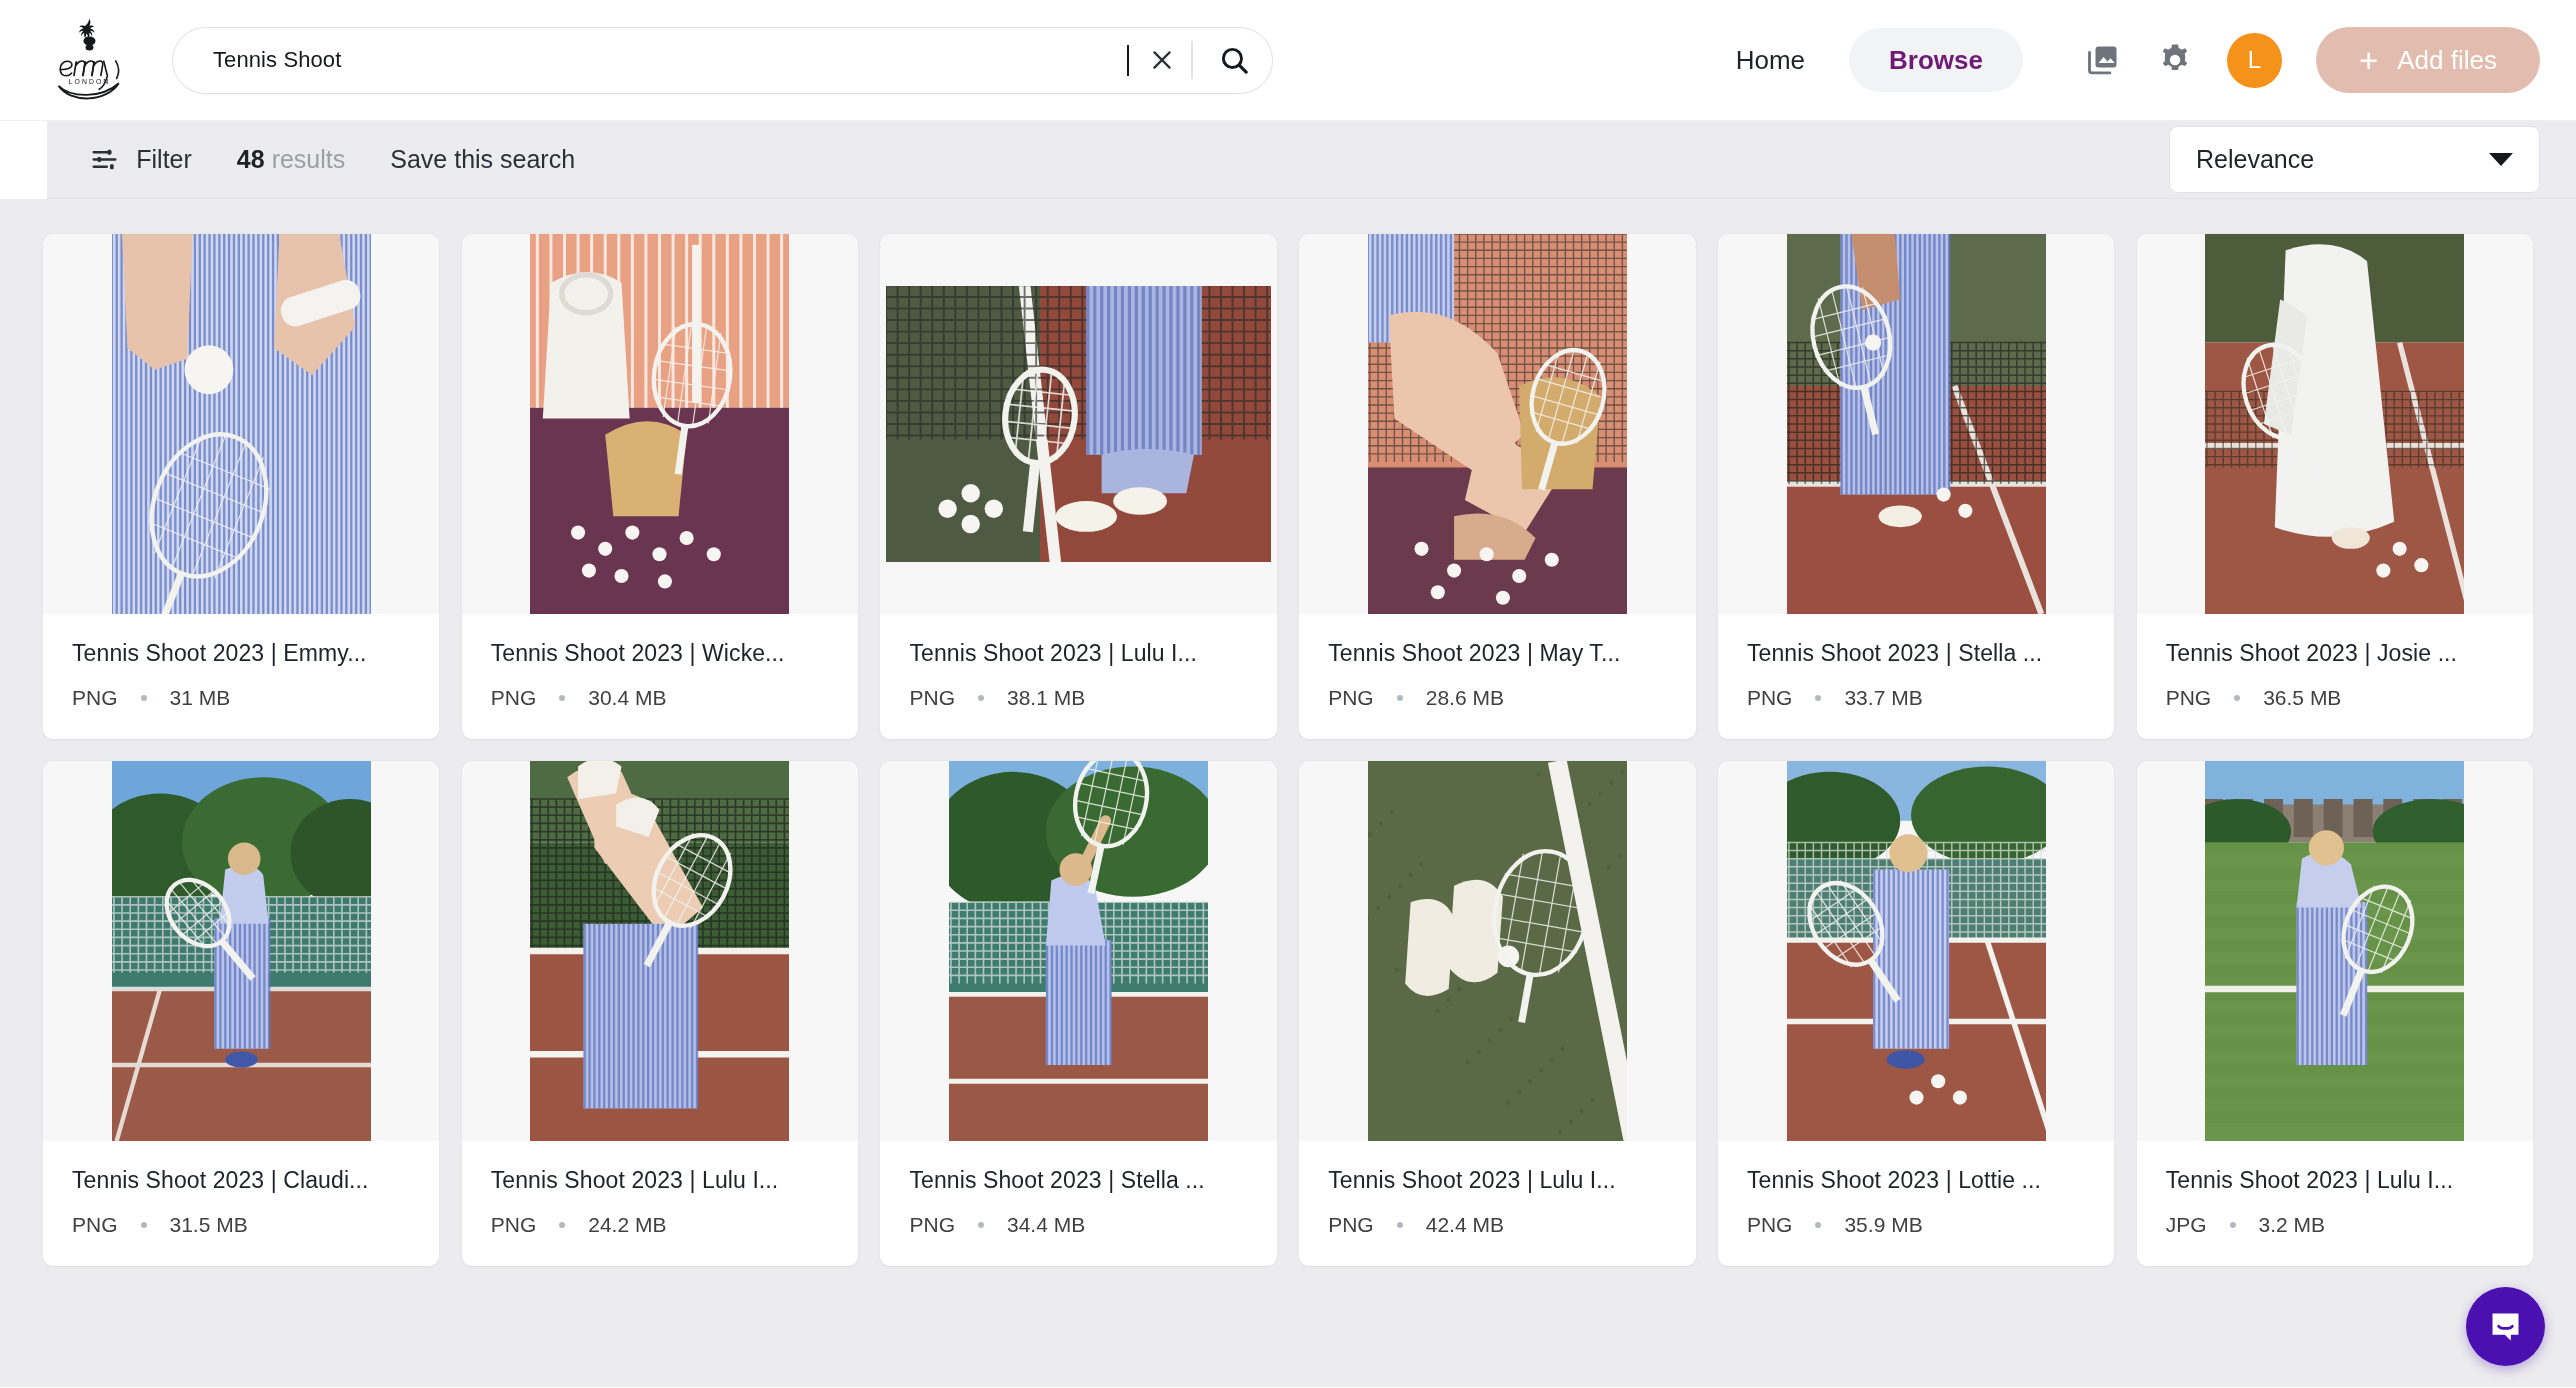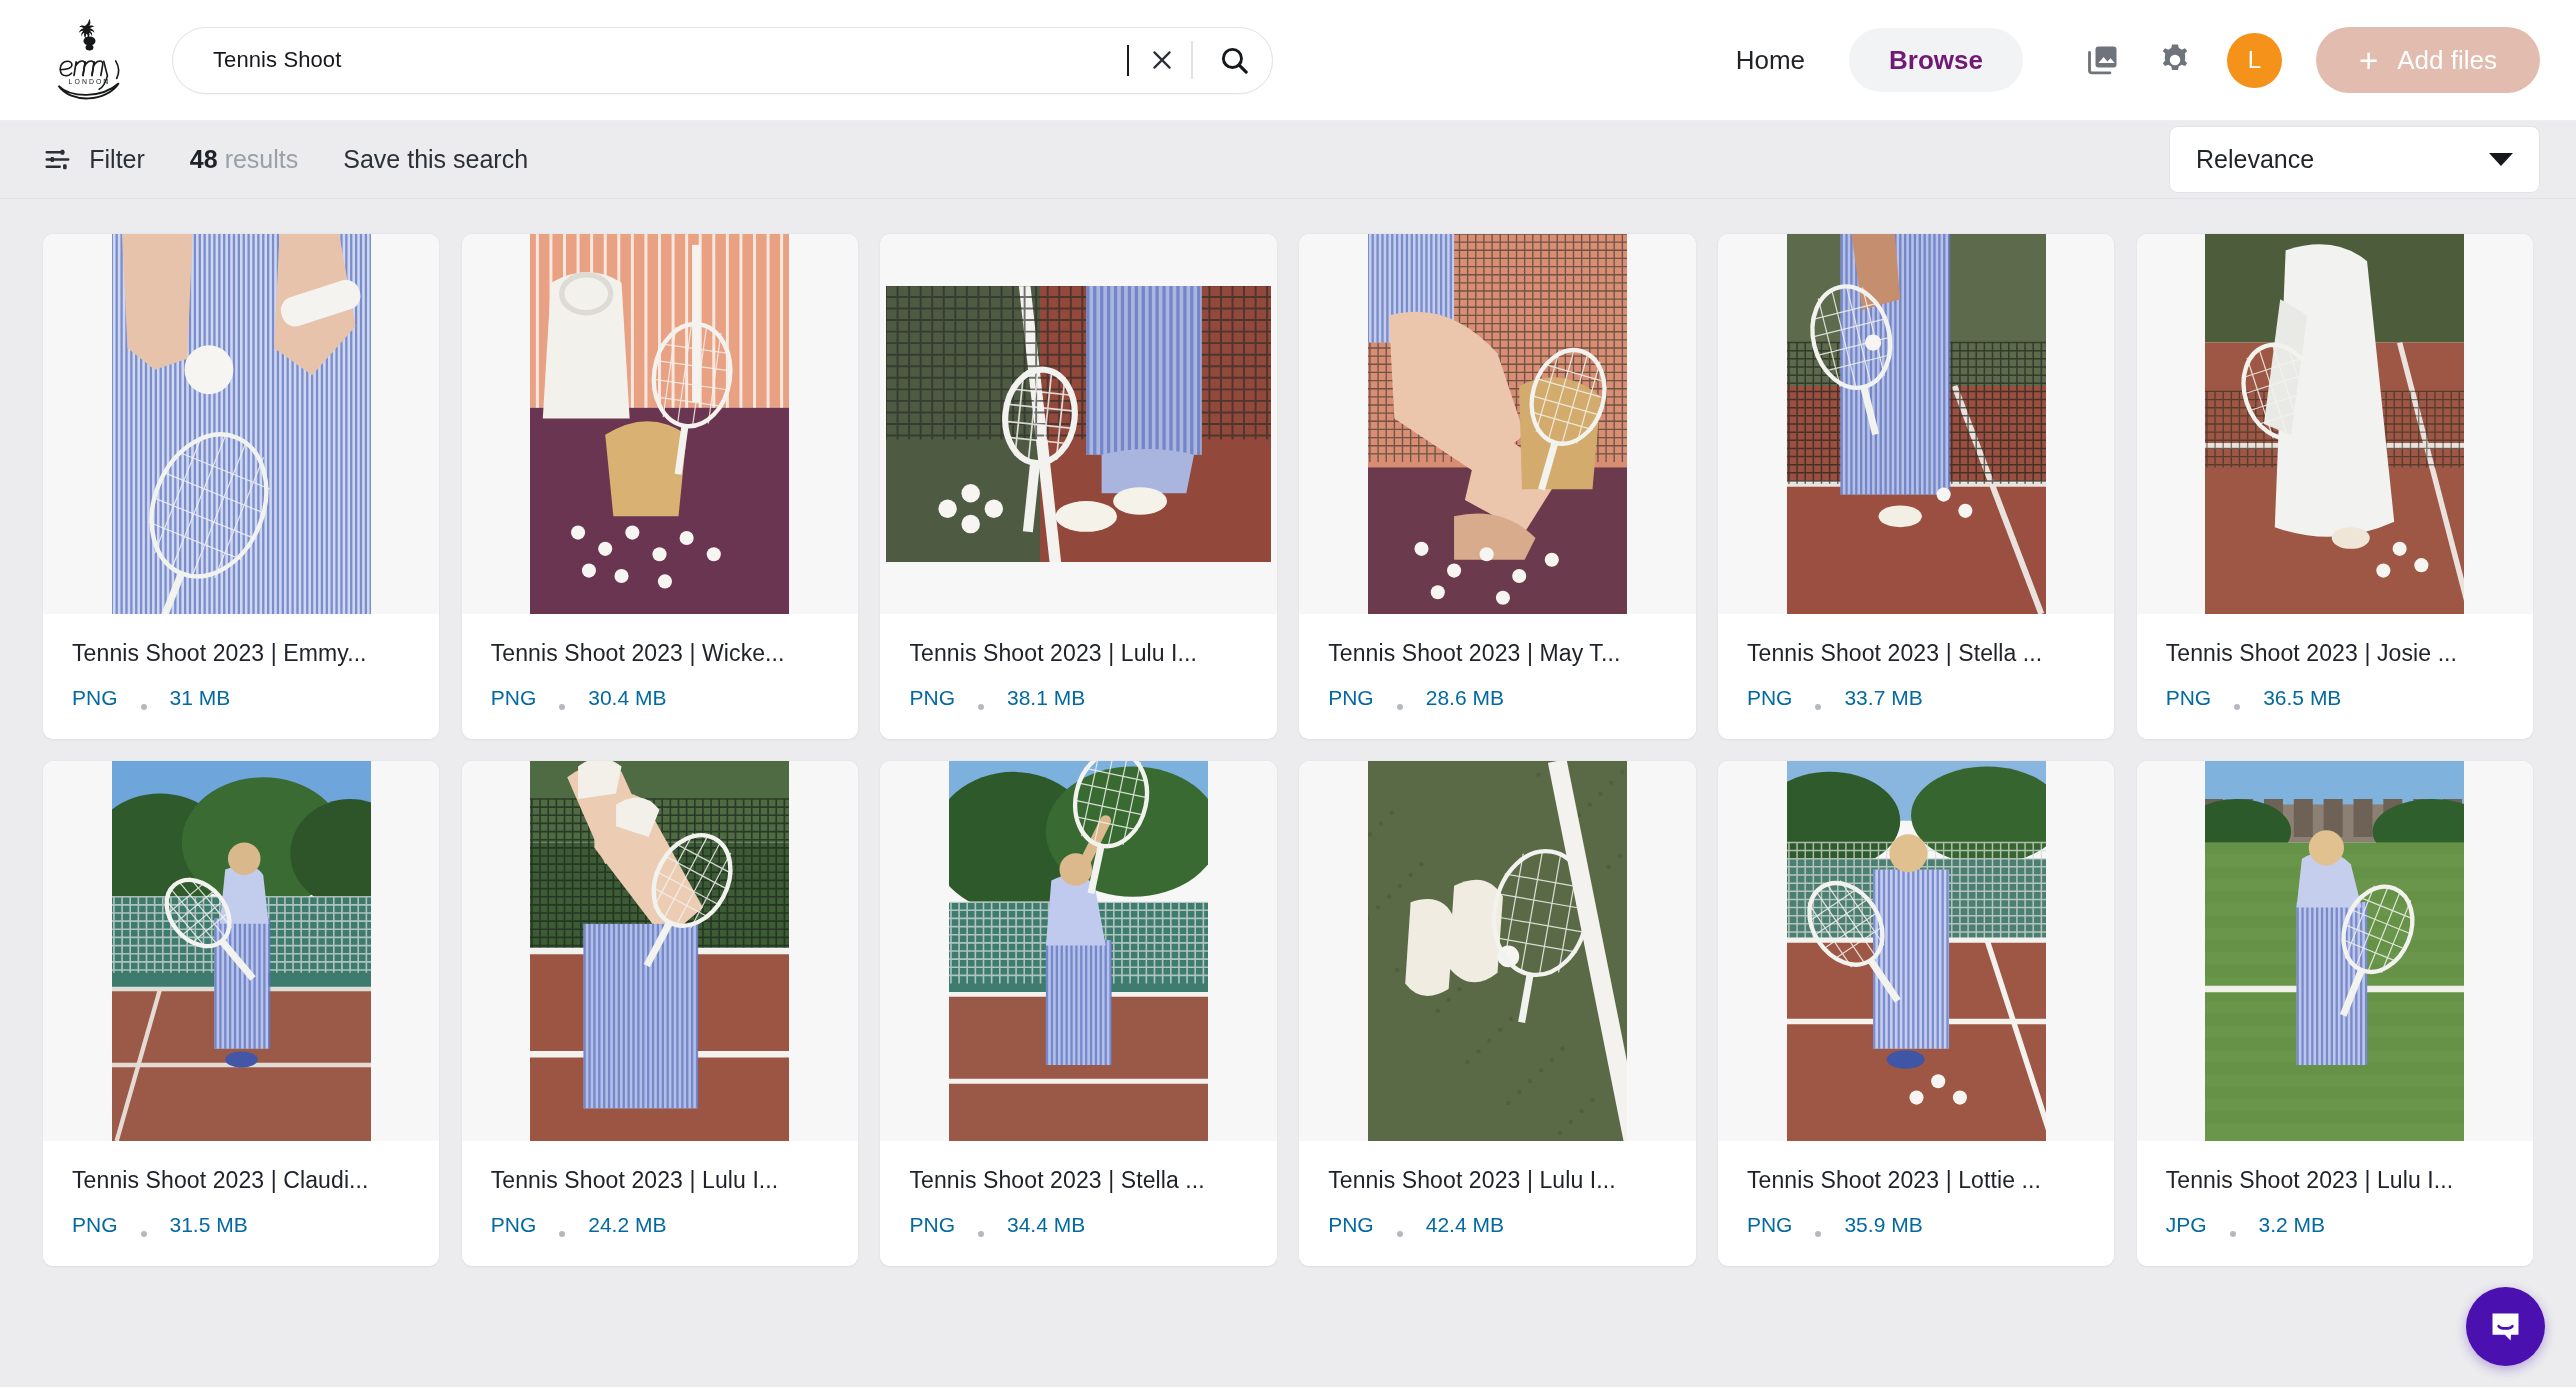--- a/index.html
+++ b/index.html
@@ -132,20 +132,21 @@
   .add-files .plus { font-size: 33px; line-height: 1; font-weight: 300; }
 
   
   .filterbar {
     height: 78px;
     background: #ececee;
     display: flex;
     align-items: center;
     padding: 0 36px 0 43px;
     border-bottom: 0.9px solid #e1e2e5;
+    margin-left: 47px;
   }
   .filter-group {
     display: flex; align-items: center; gap: 17.3px;
     cursor: pointer;
     margin-right: 45px;
   }
   .filter-label { font-size: 25px; color: #2b2f36; }
   .results {
     font-size: 25px; color: #9aa0a8; margin-right: 45px;
     white-space: nowrap;
@@ -208,22 +209,22 @@
     font-size: 23px;
     color: #20242a;
     white-space: nowrap;
     overflow: hidden;
     text-overflow: clip;
     margin-bottom: 19px;
     letter-spacing: 0.1px;
   }
   .card-sub {
     font-size: 21px;
-    color: #0369a1;
-    display: flex; align-items: flex-end; gap: 23px;
+    color: #404040;
+    display: flex; align-items: center; gap: 23px;
   }
   .dot { width: 6px; height: 6px; border-radius: 50%; background: #b4b9bf; display:inline-block; }
 
   
   .intercom {
     position: fixed;
     right: 31px; bottom: 22.4px;
     width: 79px; height: 79px;
     border-radius: 50%;
     background: #4a11b0;

